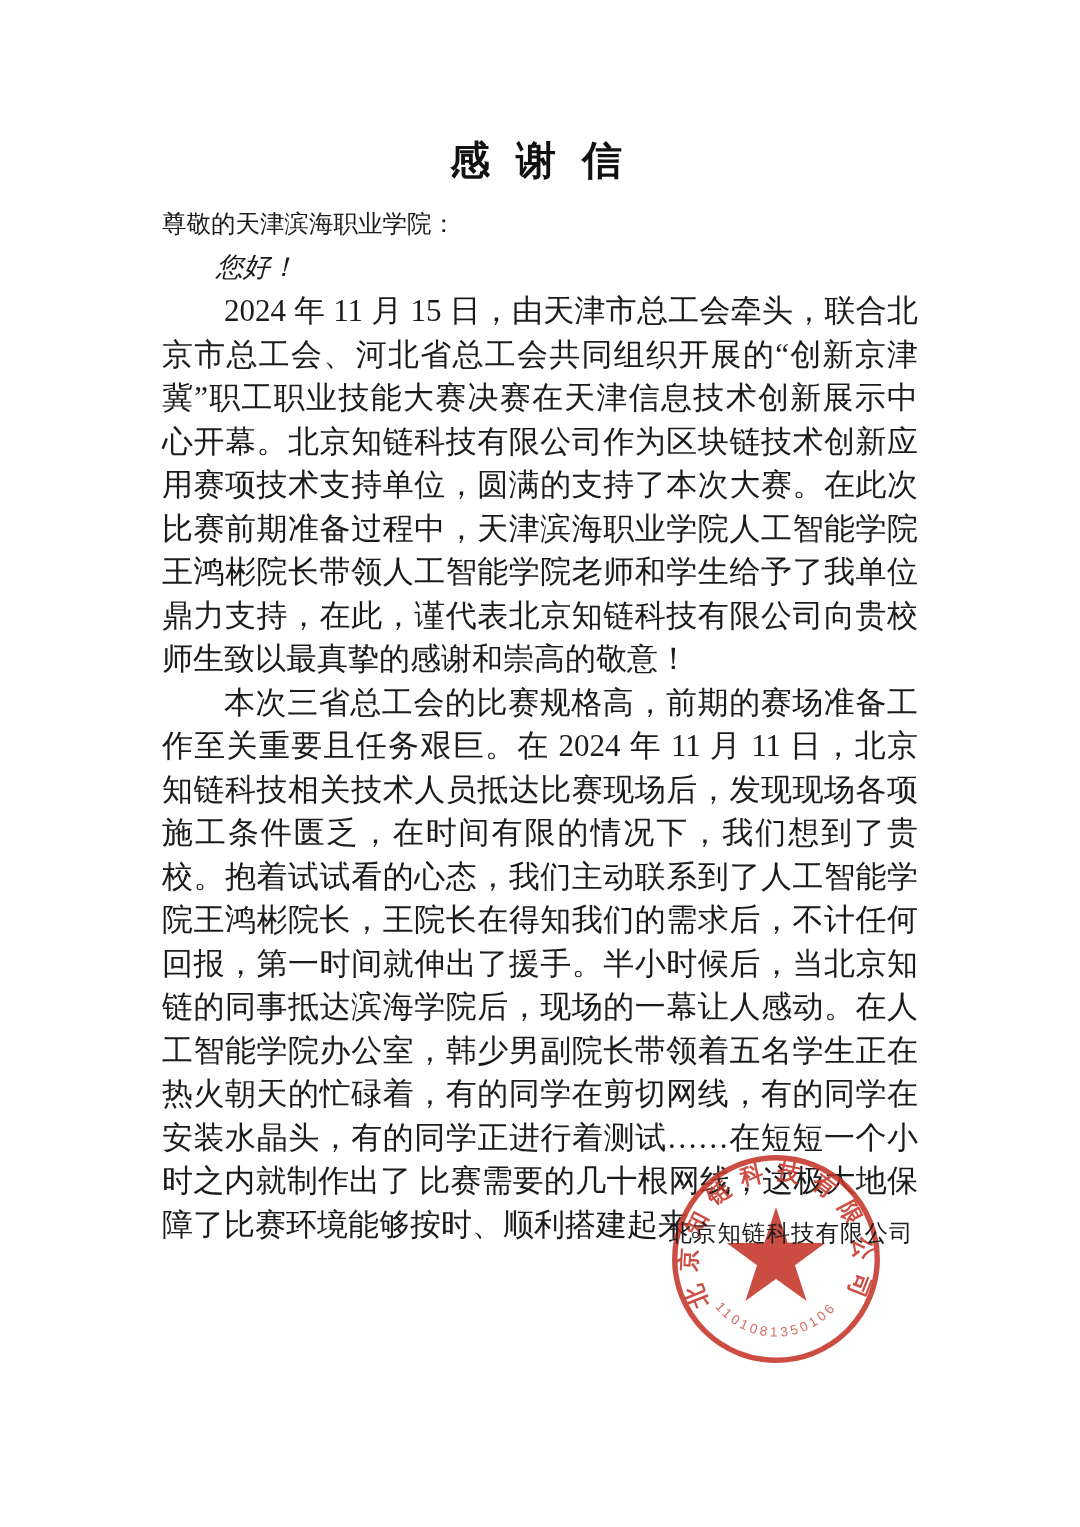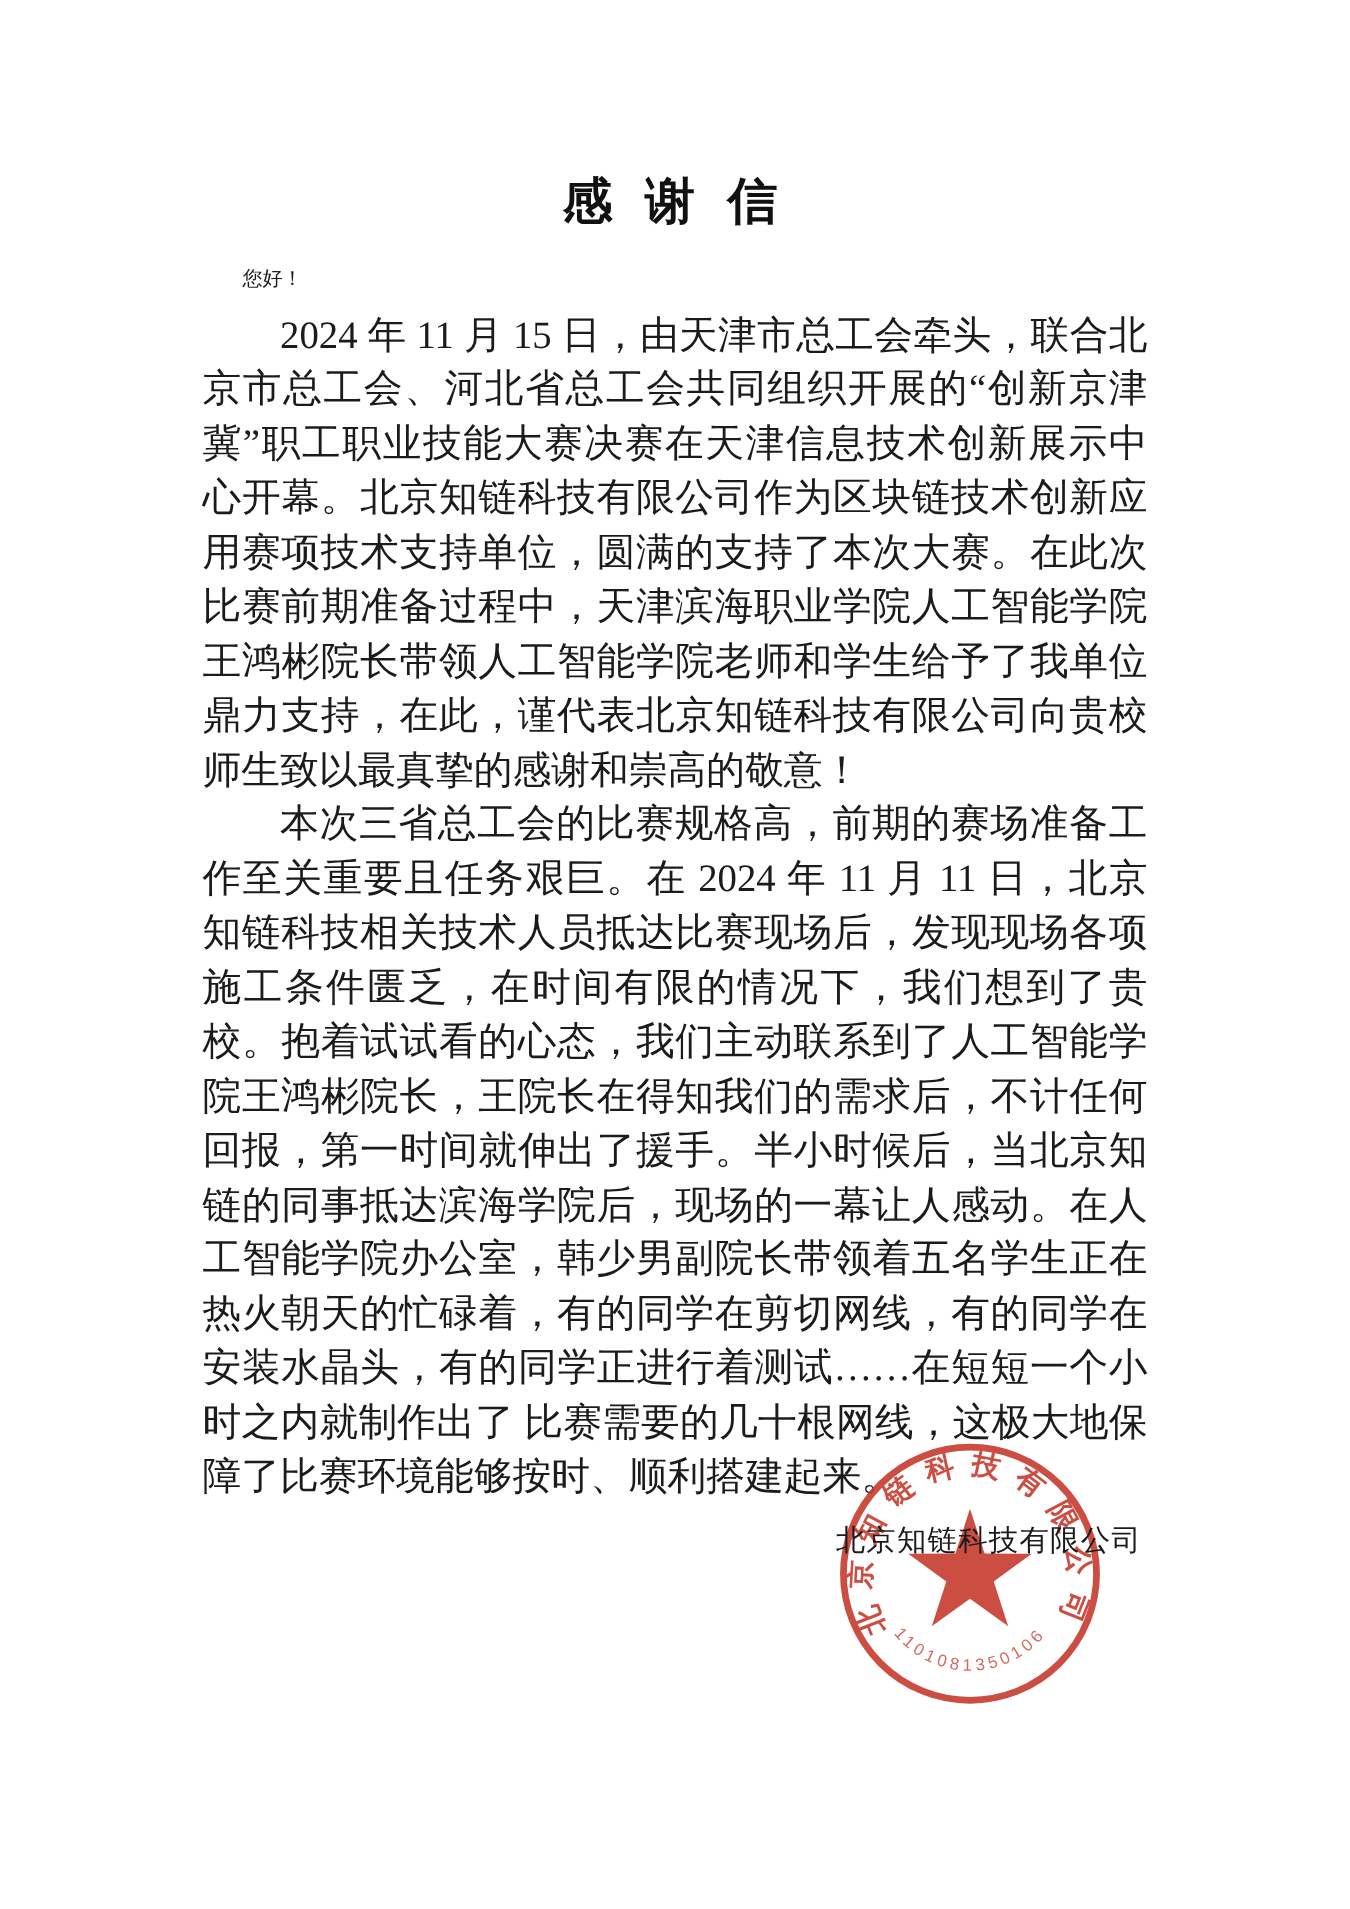--- a/index.html
+++ b/index.html
@@ -26,23 +26,24 @@
     font-size: 40px;
     font-weight: 700;
     letter-spacing: 8px;
     color: #111111;
   }
   .salutation {
     font-size: 24.5px;
     line-height: 43.5px;
   }
   .greeting {
-    font-size: 16px;
+    font-size: 27px;
     line-height: 43.5px;
     text-indent: 2em;
+    font-style: italic;
   }
   p.para {
     margin: 0;
     font-size: 31px;
     line-height: 43.5px;
     text-align: justify;
     text-indent: 2em;
     word-break: break-all;
   }
   .signature {
@@ -85,20 +86,21 @@
     font-family: "Liberation Sans", "DejaVu Sans", sans-serif;
     opacity: 0.85;
   }
 </style>
 </head>
 <body>
 
 <div class="page">
   <div class="content">
     <h1 class="letter-title">感 谢 信</h1>
+    <div class="salutation">尊敬的天津滨海职业学院：</div>
     <div class="greeting">您好！</div>
     <p class="para">2024 年 11 月 15 日，由天津市总工会牵头，联合北京市总工会、河北省总工会共同组织开展的“创新京津冀”职工职业技能大赛决赛在天津信息技术创新展示中心开幕。北京知链科技有限公司作为区块链技术创新应用赛项技术支持单位，圆满的支持了本次大赛。在此次比赛前期准备过程中，天津滨海职业学院人工智能学院王鸿彬院长带领人工智能学院老师和学生给予了我单位鼎力支持，在此，谨代表北京知链科技有限公司向贵校师生致以最真挚的感谢和崇高的敬意！</p>
     <p class="para">本次三省总工会的比赛规格高，前期的赛场准备工作至关重要且任务艰巨。在 2024 年 11 月 11 日，北京知链科技相关技术人员抵达比赛现场后，发现现场各项施工条件匮乏，在时间有限的情况下，我们想到了贵校。抱着试试看的心态，我们主动联系到了人工智能学院王鸿彬院长，王院长在得知我们的需求后，不计任何回报，第一时间就伸出了援手。半小时候后，当北京知链的同事抵达滨海学院后，现场的一幕让人感动。在人工智能学院办公室，韩少男副院长带领着五名学生正在热火朝天的忙碌着，有的同学在剪切网线，有的同学在安装水晶头，有的同学正进行着测试……在短短一个小时之内就制作出了 比赛需要的几十根网线，这极大地保障了比赛环境能够按时、顺利搭建起来。</p>
   </div>
 
   <div class="signature">
     <div class="company">北京知链科技有限公司</div>
   </div>
 
   <div class="stamp">

